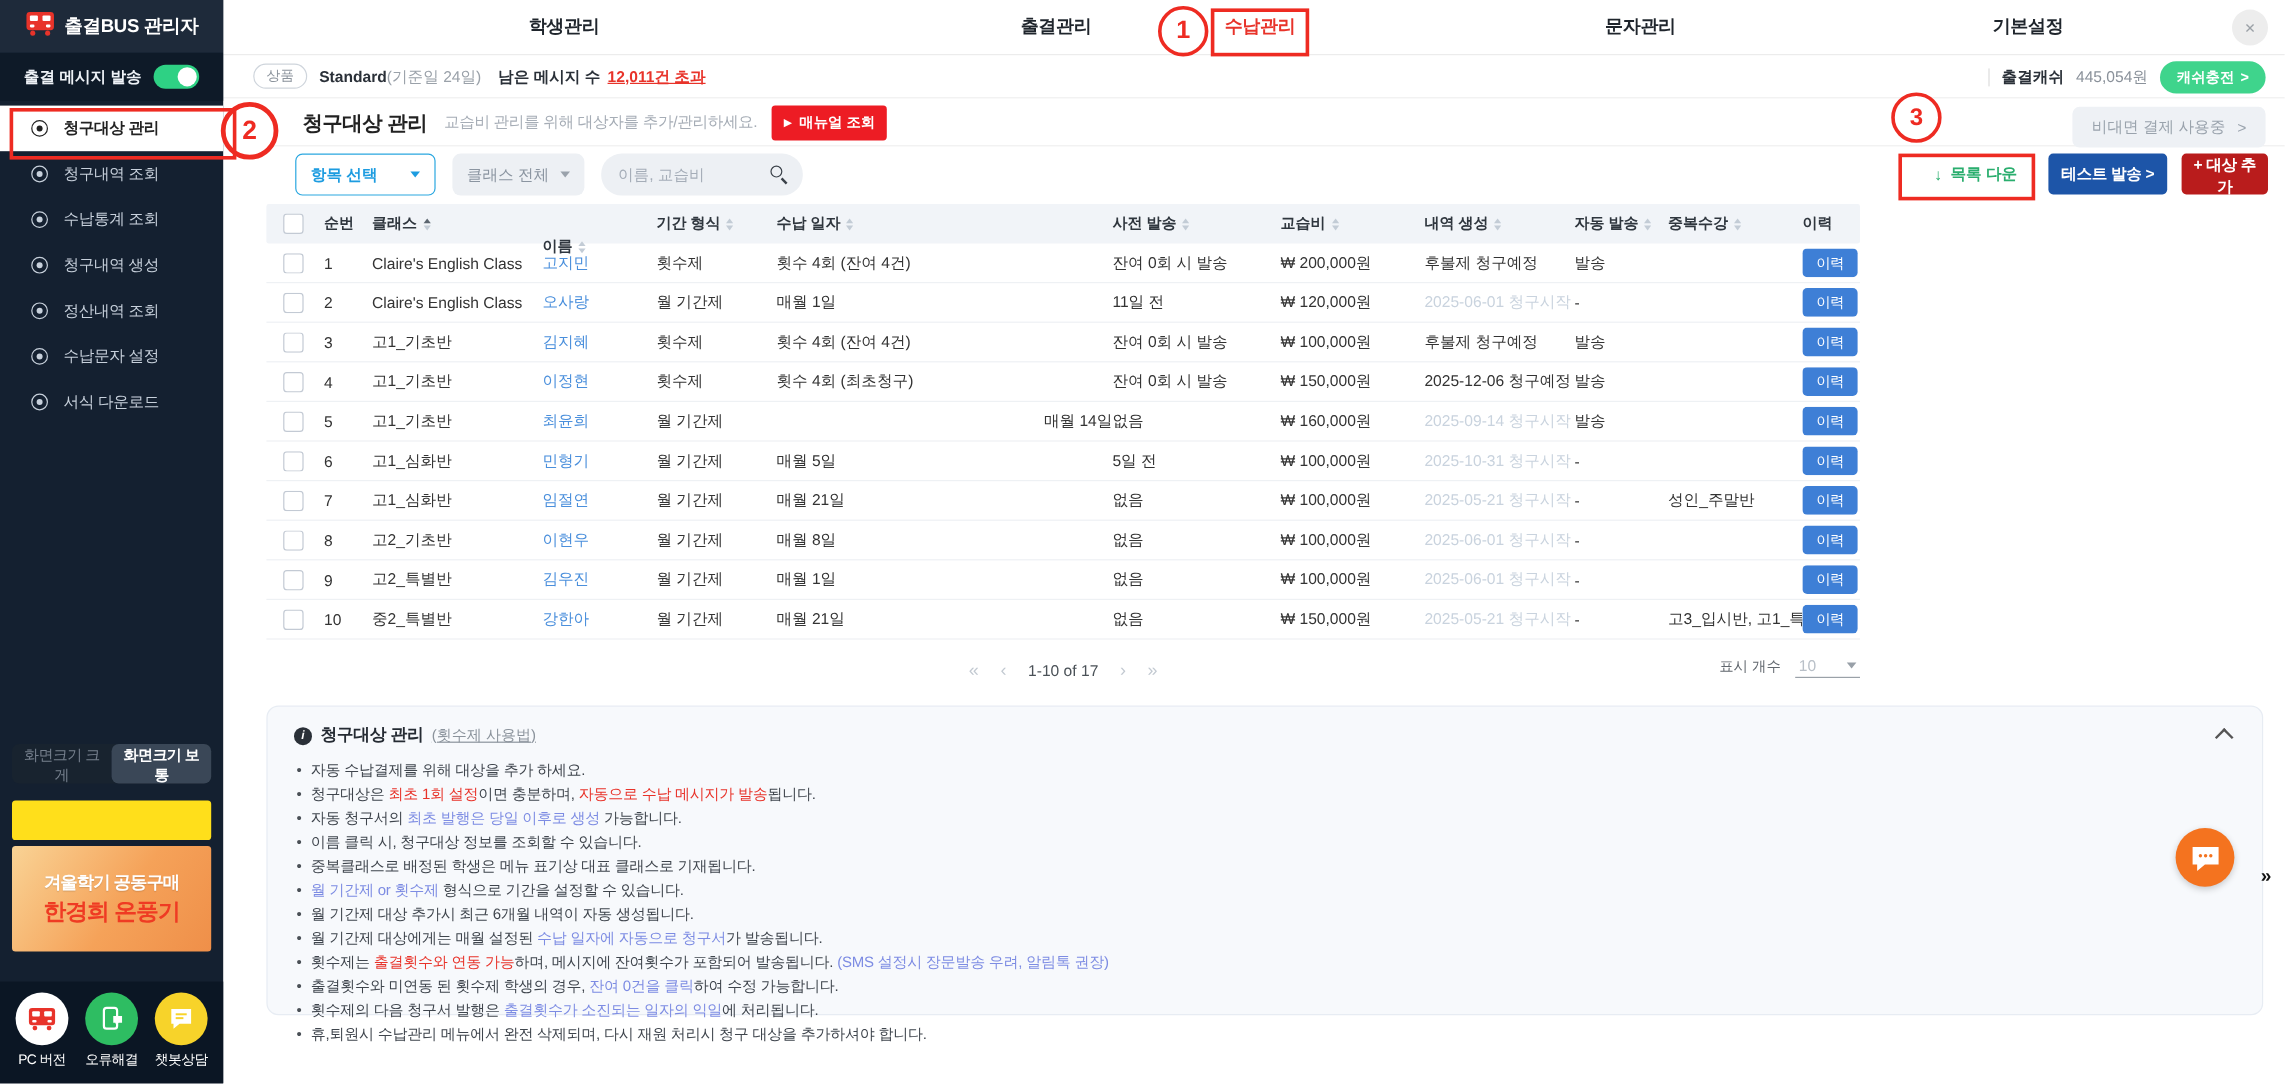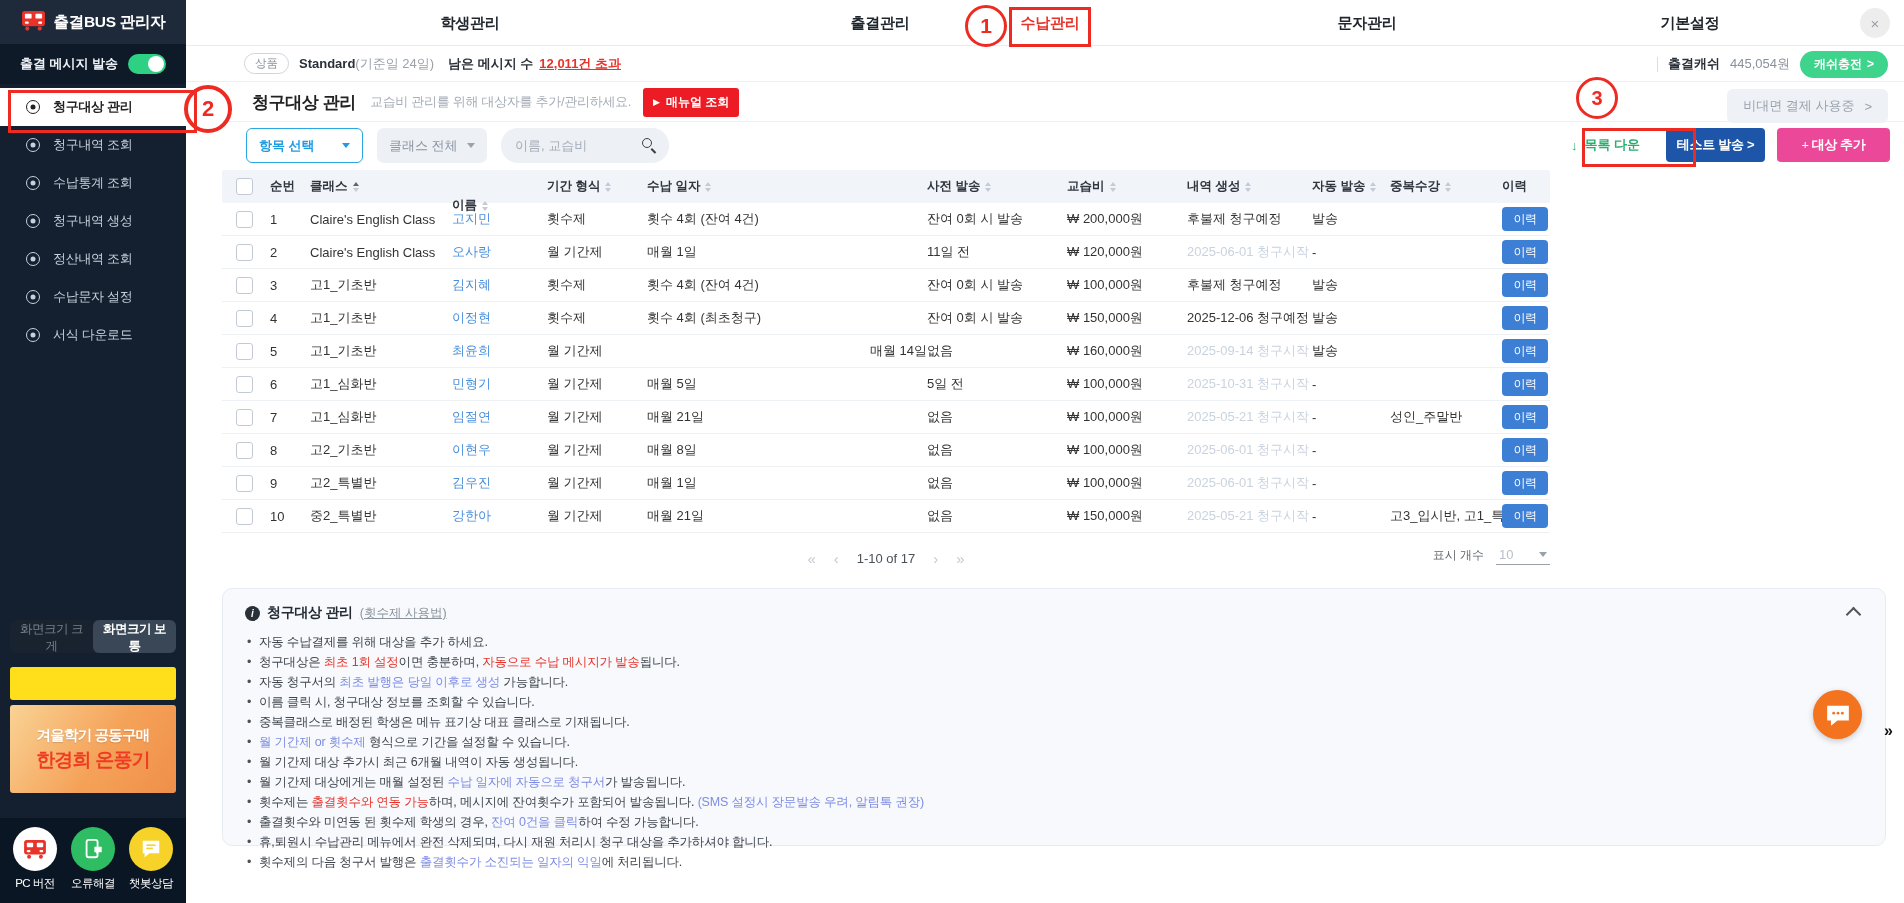--- a/index.html
+++ b/index.html
@@ -39,21 +39,21 @@
   .foot-label{color:#fff;font-size:11.5px;white-space:nowrap;letter-spacing:-.5px}
   
   main{position:absolute;left:186px;top:0;width:1718px;height:903px;background:#fff}
   .topnav{position:absolute;left:0;top:0;width:100%;height:45px;border-bottom:1px solid #ececec;background:#fff}
   .nav-tab{position:absolute;top:0;height:45px;line-height:45px;transform:translateX(-50%);
         font-size:15px;font-weight:700;color:#1f252c;cursor:pointer;white-space:nowrap;letter-spacing:-.3px}
   .nav-tab.active{color:#e8332a}
   .close-btn{position:absolute;right:14px;top:8px;width:30px;height:30px;border-radius:50%;background:#ededed;
         color:#9aa0a6;font-size:15px;display:flex;align-items:center;justify-content:center;cursor:pointer}
   .statusbar{position:absolute;left:0;top:46px;width:100%;height:36px;border-bottom:1px solid #efefef;
-        display:flex;align-items:center;padding-left:58px;box-sizing:border-box;font-size:13px}
+        display:flex;align-items:center;padding-left:25px;box-sizing:border-box;font-size:13px}
   .badge-pill{border:1px solid #cfd5dc;color:#8b939c;border-radius:12px;padding:2px 10px;font-size:11.5px;margin-right:10px}
   .product{font-weight:700;color:#2a3038}
   .product-suffix{color:#9aa1a9;font-weight:400}
   .msg-label{font-weight:700;color:#2a3038;margin-left:14px}
   .msg-value{color:#e8332a;text-decoration:underline;margin-left:6px;font-weight:700;cursor:pointer}
   .status-right{position:absolute;right:16px;top:0;height:36px;display:flex;align-items:center;gap:10px}
   .vdiv{width:1px;height:15px;background:#ddd}
   .cash-label{font-weight:700;color:#2a3038;font-size:13px}
   .cash-value{color:#8a919a;font-size:13px}
   .charge-btn{background:#3fd48c;color:#fff;border:0;border-radius:14px;height:27px;padding:0 14px;
@@ -81,22 +81,22 @@
   .caret.gray{border-top-color:#9aa2ab}
   .mag{position:relative;width:15px;height:15px;flex:0 0 auto}
   .mag::before{content:"";position:absolute;left:0;top:0;width:8px;height:8px;border:1.8px solid #3a4149;border-radius:50%}
   .mag::after{content:"";position:absolute;left:10px;top:10px;width:6px;height:1.8px;background:#3a4149;
         transform:rotate(45deg);transform-origin:0 0}
   .filter-right{position:absolute;right:14px;top:128px;display:flex;align-items:center;gap:12px}
   .download-btn{background:transparent;border:0;color:#2aae6e;font-weight:700;font-size:13px;font-family:inherit;
         cursor:pointer;display:flex;align-items:center;gap:7px;padding:0 14px;height:34px}
   .test-btn{background:#1d55a8;color:#fff;border:0;border-radius:4px;width:99px;height:34px;font-size:13px;
         font-weight:700;font-family:inherit;cursor:pointer;letter-spacing:-.3px}
-  .add-btn{background:#ec4899;color:#fff;border:0;border-radius:4px;width:113px;height:34px;font-size:13px;
-        font-weight:700;font-family:Liberation Serif, serif;cursor:pointer;letter-spacing:-.3px}
+  .add-btn{background:#b91c1c;color:#fff;border:0;border-radius:4px;width:72px;height:34px;font-size:13px;
+        font-weight:700;font-family:Liberation Sans, sans-serif;cursor:pointer;letter-spacing:-.3px}
   
   .table{position:absolute;left:36px;top:170px;width:1328px}
   .thead{display:flex;height:33px;background:#f1f4f8;align-items:center;font-size:12.5px;font-weight:700;color:#2f363e;border-radius:2px}
   .trow{display:flex;height:32px;align-items:center;border-bottom:1px solid #eef1f4;font-size:13px;color:#333}
   .tcell{box-sizing:border-box;display:flex;align-items:center;overflow:hidden;white-space:nowrap}
   .chkbox{width:15px;height:15px;border:1.5px solid #c3cad4;border-radius:3px;background:#fff;cursor:pointer;margin-left:14px}
   .name{color:#4a8fdc;cursor:pointer}
   .muted{color:#c9d3de}
   .hist-btn{width:46px;height:24px;background:#3e7fd6;color:#fff;border:0;border-radius:4px;font-size:12px;
         cursor:pointer;font-family:inherit;letter-spacing:-.5px}
@@ -792,22 +792,22 @@
         <li><span>자동 수납결제를 위해 대상을 추가 하세요.</span></li>
         <li><span>청구대상은 </span><span class="seg-r">최초 1회 설정</span><span>이면 충분하며, </span><span class="seg-r">자동으로 수납 메시지가 발송</span><span>됩니다.</span></li>
         <li><span>자동 청구서의 </span><span class="seg-b">최초 발행은 당일 이후로 생성</span><span> 가능합니다.</span></li>
         <li><span>이름 클릭 시, 청구대상 정보를 조회할 수 있습니다.</span></li>
         <li><span>중복클래스로 배정된 학생은 메뉴 표기상 대표 클래스로 기재됩니다.</span></li>
         <li><span class="seg-b">월 기간제 or 횟수제</span><span> 형식으로 기간을 설정할 수 있습니다.</span></li>
         <li><span>월 기간제 대상 추가시 최근 6개월 내역이 자동 생성됩니다.</span></li>
         <li><span>월 기간제 대상에게는 매월 설정된 </span><span class="seg-b">수납 일자에 자동으로 청구서</span><span>가 발송됩니다.</span></li>
         <li><span>횟수제는 </span><span class="seg-r">출결횟수와 연동 가능</span><span>하며, 메시지에 잔여횟수가 포함되어 발송됩니다. </span><span class="seg-b">(SMS 설정시 장문발송 우려, 알림톡 권장)</span></li>
         <li><span>출결횟수와 미연동 된 횟수제 학생의 경우, </span><span class="seg-b">잔여 0건을 클릭</span><span>하여 수정 가능합니다.</span></li>
+        <li><span>횟수제의 다음 청구서 발행은 </span><span class="seg-b">출결횟수가 소진되는 일자의 익일</span><span>에 처리됩니다.</span></li>
         <li><span>휴,퇴원시 수납관리 메뉴에서 완전 삭제되며, 다시 재원 처리시 청구 대상을 추가하셔야 합니다.</span></li>
-        <li><span>횟수제의 다음 청구서 발행은 </span><span class="seg-b">출결횟수가 소진되는 일자의 익일</span><span>에 처리됩니다.</span></li>
       </ul>
   </div>
 </main>
 
 <div class="ann-circle" id="ann1">1</div>
 <div class="ann-circle" id="ann2">2</div>
 <div class="ann-circle" id="ann3">3</div>
 <div class="ann-box" id="box1"></div>
 <div class="ann-box" id="box2"></div>
 <div class="ann-box" id="box3"></div>

